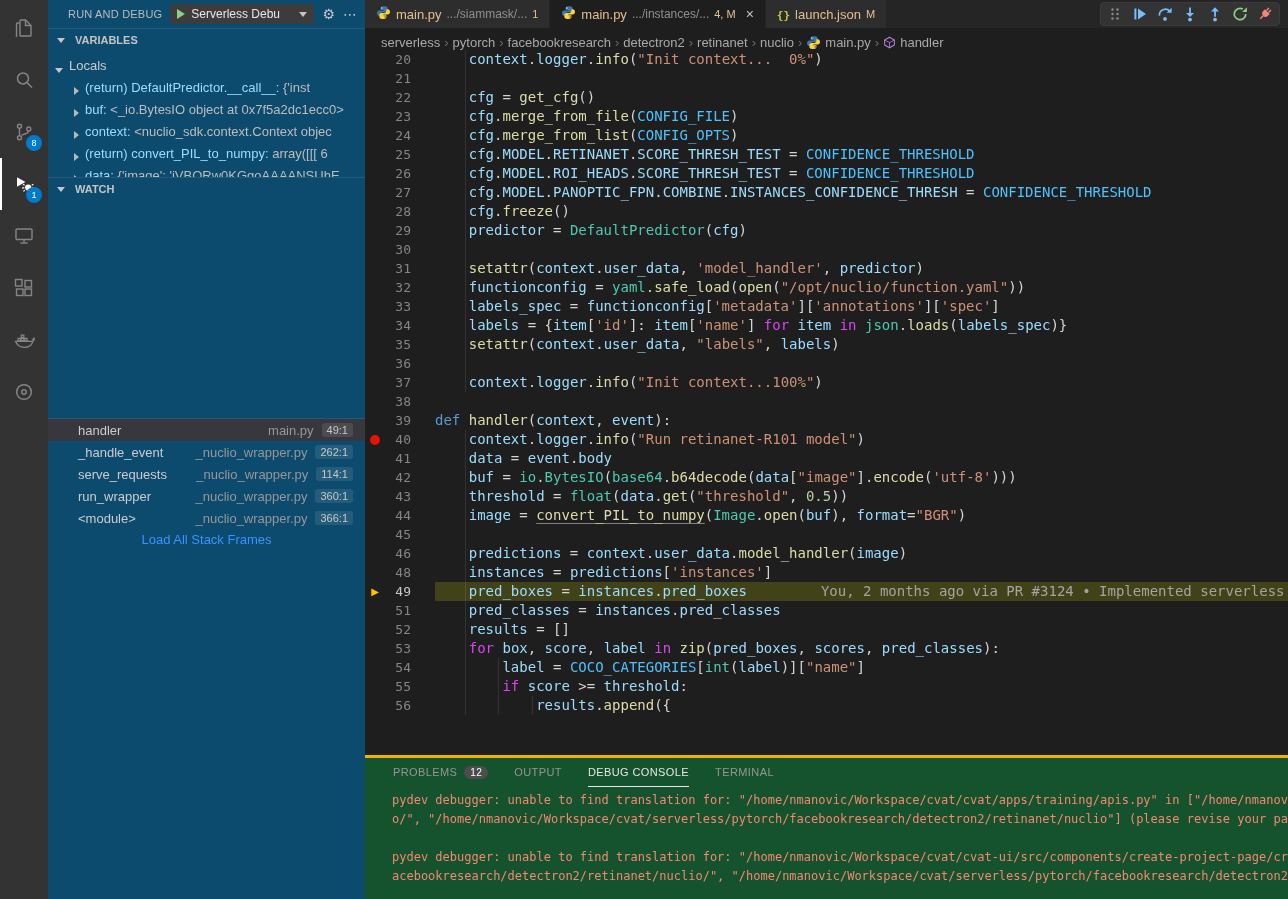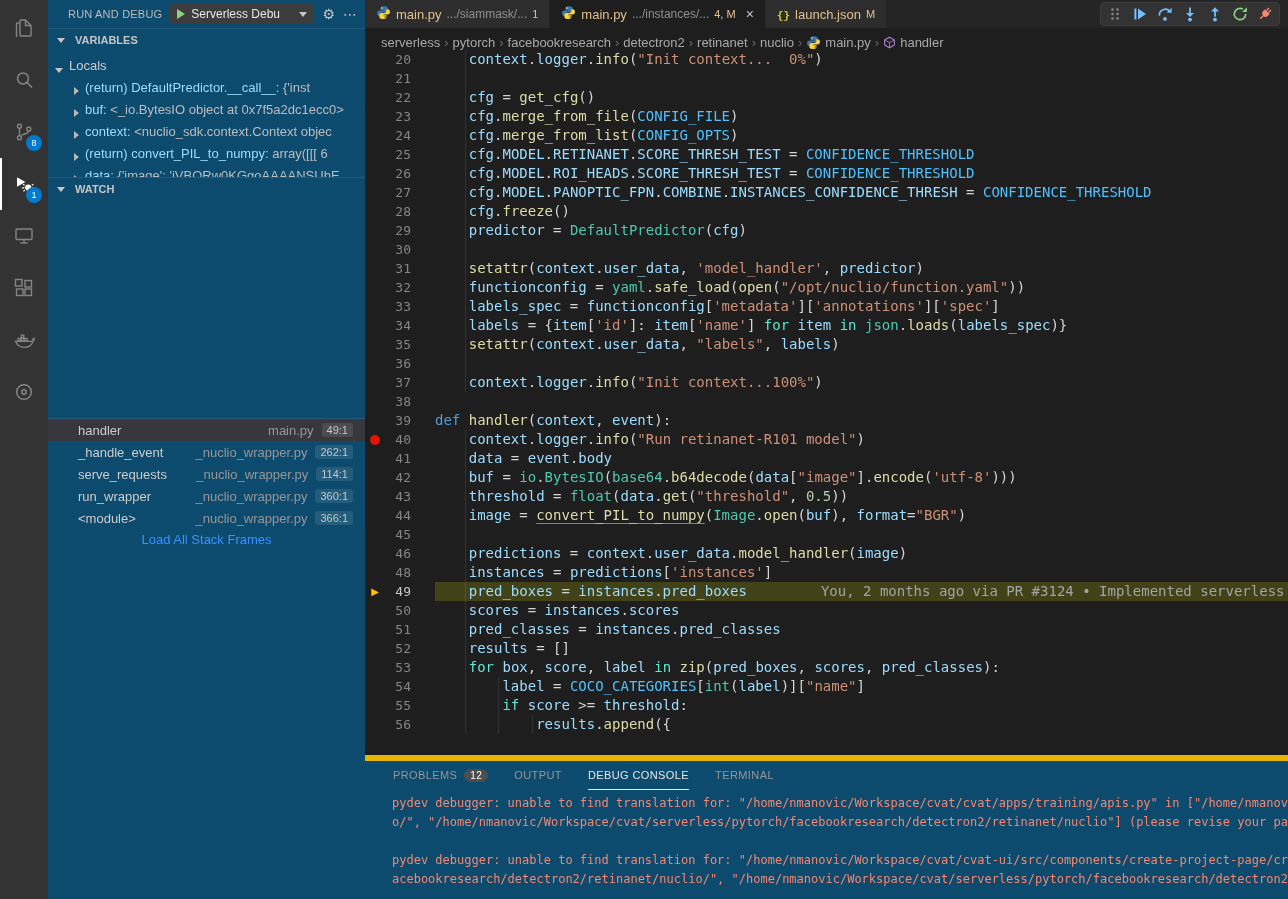--- a/index.html
+++ b/index.html
@@ -69,29 +69,29 @@
   .line{position:relative;height:19px;display:flex;white-space:pre}
   .line.cur::before{content:"";position:absolute;left:70px;right:0;top:0;bottom:0;background:rgba(255,255,0,.16)}
   .glyph{width:20px;flex:none;display:flex;align-items:center;justify-content:center;z-index:1}
   .bpdot{width:10px;height:10px;border-radius:50%;background:#e51400}
   .curarrow{color:#ffc104;font-size:10px;font-family:"DejaVu Sans",sans-serif}
   .lnum{width:26px;flex:none;text-align:right;color:#858585;font-size:13px;z-index:1}
   .line.cur .lnum{color:#c6c6c6}
   .ltext{flex:none;padding-left:24px;position:relative;z-index:1}
   .iguide{position:absolute;top:0;bottom:0;width:1px;background:rgba(255,255,255,.09);z-index:0}
   .blame{color:#a3a3a3;margin-left:74px}
-  .tk-p{color:#d4d4d4}.tk-k{color:#5eead4}.tk-d{color:#569cd6}.tk-f{color:#dcdcaa}
+  .tk-p{color:#d4d4d4}.tk-k{color:#d946ef}.tk-d{color:#569cd6}.tk-f{color:#dcdcaa}
   .tk-v{color:#9cdcfe}.tk-s{color:#ce9178}.tk-c{color:#4fc1ff}.tk-t{color:#4ec9b0}.tk-n{color:#b5cea8}
   .tk-fu{color:#dcdcaa;text-decoration:underline;text-decoration-color:rgba(212,212,212,.55);text-underline-offset:3px}
 
   #debug-toolbar{position:absolute;top:2px;right:8px;height:24px;display:flex;align-items:center;gap:3px;background:#333333;border:1px solid #3c3c3c;border-radius:4px;padding:0 3px;z-index:5}
   .dbg-btn{width:22px;height:22px;display:flex;align-items:center;justify-content:center;cursor:pointer}
 
   
-  #panel{position:absolute;left:0;right:0;top:755px;bottom:0;background:#0c4a6e;border-top:6px solid #eab308;overflow:hidden}
+  #panel{position:absolute;left:0;right:0;top:755px;bottom:0;background:#14532d;border-top:3px solid #eab308;overflow:hidden}
   #panel-tabs{height:29px;display:flex;align-items:stretch;gap:26px;padding-left:28px}
   .ptab{display:flex;align-items:center;gap:7px;font-size:11px;letter-spacing:.4px;color:#969696;cursor:pointer;border-bottom:1px solid transparent}
   .ptab.active{color:#e7e7e7;border-bottom-color:#e7e7e7}
   .pbadge{background:#4d4d4d;color:#ffffff;border-radius:9px;font-size:10px;padding:1px 6px}
   #console{padding:4px 0 0 27px;font-family:"DejaVu Sans Mono",monospace;font-size:12px;line-height:19px;color:#f48771;white-space:pre;overflow:hidden}
   .console-entry{margin-bottom:19px}
 </style>
 </head>
 <body>
 
@@ -429,21 +429,20 @@
         <div class="line"><span class="glyph"></span><span class="lnum">39</span><span class="ltext"><span class="tk-d">def</span><span class="tk-p"> </span><span class="tk-f">handler</span><span class="tk-p">(</span><span class="tk-v">context</span><span class="tk-p">, </span><span class="tk-v">event</span><span class="tk-p">):</span></span></div>
         <div class="line"><span class="iguide" style="left: 99.72px;"></span><span class="glyph"><span class="bpdot"></span></span><span class="lnum">40</span><span class="ltext"><span class="tk-p">    </span><span class="tk-v">context</span><span class="tk-p">.</span><span class="tk-v">logger</span><span class="tk-p">.</span><span class="tk-f">info</span><span class="tk-p">(</span><span class="tk-s">"Run retinanet-R101 model"</span><span class="tk-p">)</span></span></div>
         <div class="line"><span class="iguide" style="left: 99.72px;"></span><span class="glyph"></span><span class="lnum">41</span><span class="ltext"><span class="tk-p">    </span><span class="tk-v">data</span><span class="tk-p"> = </span><span class="tk-v">event</span><span class="tk-p">.</span><span class="tk-v">body</span></span></div>
         <div class="line"><span class="iguide" style="left: 99.72px;"></span><span class="glyph"></span><span class="lnum">42</span><span class="ltext"><span class="tk-p">    </span><span class="tk-v">buf</span><span class="tk-p"> = </span><span class="tk-t">io</span><span class="tk-p">.</span><span class="tk-t">BytesIO</span><span class="tk-p">(</span><span class="tk-t">base64</span><span class="tk-p">.</span><span class="tk-f">b64decode</span><span class="tk-p">(</span><span class="tk-v">data</span><span class="tk-p">[</span><span class="tk-s">"image"</span><span class="tk-p">].</span><span class="tk-f">encode</span><span class="tk-p">(</span><span class="tk-s">'utf-8'</span><span class="tk-p">)))</span></span></div>
         <div class="line"><span class="iguide" style="left: 99.72px;"></span><span class="glyph"></span><span class="lnum">43</span><span class="ltext"><span class="tk-p">    </span><span class="tk-v">threshold</span><span class="tk-p"> = </span><span class="tk-t">float</span><span class="tk-p">(</span><span class="tk-v">data</span><span class="tk-p">.</span><span class="tk-f">get</span><span class="tk-p">(</span><span class="tk-s">"threshold"</span><span class="tk-p">, </span><span class="tk-n">0.5</span><span class="tk-p">))</span></span></div>
         <div class="line"><span class="iguide" style="left: 99.72px;"></span><span class="glyph"></span><span class="lnum">44</span><span class="ltext"><span class="tk-p">    </span><span class="tk-v">image</span><span class="tk-p"> = </span><span class="tk-fu">convert_PIL_to_numpy</span><span class="tk-p">(</span><span class="tk-t">Image</span><span class="tk-p">.</span><span class="tk-f">open</span><span class="tk-p">(</span><span class="tk-v">buf</span><span class="tk-p">), </span><span class="tk-v">format</span><span class="tk-p">=</span><span class="tk-s">"BGR"</span><span class="tk-p">)</span></span></div>
         <div class="line"><span class="iguide" style="left: 99.72px;"></span><span class="glyph"></span><span class="lnum">45</span><span class="ltext"></span></div>
         <div class="line"><span class="iguide" style="left: 99.72px;"></span><span class="glyph"></span><span class="lnum">46</span><span class="ltext"><span class="tk-p">    </span><span class="tk-v">predictions</span><span class="tk-p"> = </span><span class="tk-v">context</span><span class="tk-p">.</span><span class="tk-v">user_data</span><span class="tk-p">.</span><span class="tk-f">model_handler</span><span class="tk-p">(</span><span class="tk-v">image</span><span class="tk-p">)</span></span></div>
         <div class="line"><span class="iguide" style="left: 99.72px;"></span><span class="glyph"></span><span class="lnum">48</span><span class="ltext"><span class="tk-p">    </span><span class="tk-v">instances</span><span class="tk-p"> = </span><span class="tk-v">predictions</span><span class="tk-p">[</span><span class="tk-s">'instances'</span><span class="tk-p">]</span></span></div>
         <div class="line cur"><span class="iguide" style="left: 99.72px;"></span><span class="glyph"><span class="curarrow">▶</span></span><span class="lnum">49</span><span class="ltext"><span class="tk-p">    </span><span class="tk-v">pred_boxes</span><span class="tk-p"> = </span><span class="tk-v">instances</span><span class="tk-p">.</span><span class="tk-v">pred_boxes</span><span class="blame">You, 2 months ago via PR #3124 • Implemented serverless fu</span></span></div>
-        <div class="line"><span class="iguide" style="left: 99.72px;"></span><span class="glyph"></span><span class="lnum">50</span><span class="ltext"><span class="tk-p">    </span><span class="tk-v">scores</span><span class="tk-p"> = </span><span class="tk-v">instances</span><span class="tk-p">.</span><span class="tk-v">scores</span></span></div>
         <div class="line"><span class="iguide" style="left: 99.72px;"></span><span class="glyph"></span><span class="lnum">51</span><span class="ltext"><span class="tk-p">    </span><span class="tk-v">pred_classes</span><span class="tk-p"> = </span><span class="tk-v">instances</span><span class="tk-p">.</span><span class="tk-v">pred_classes</span></span></div>
         <div class="line"><span class="iguide" style="left: 99.72px;"></span><span class="glyph"></span><span class="lnum">52</span><span class="ltext"><span class="tk-p">    </span><span class="tk-v">results</span><span class="tk-p"> = []</span></span></div>
         <div class="line"><span class="iguide" style="left: 99.72px;"></span><span class="glyph"></span><span class="lnum">53</span><span class="ltext"><span class="tk-p">    </span><span class="tk-k">for</span><span class="tk-p"> </span><span class="tk-v">box</span><span class="tk-p">, </span><span class="tk-v">score</span><span class="tk-p">, </span><span class="tk-v">label</span><span class="tk-p"> </span><span class="tk-k">in</span><span class="tk-p"> </span><span class="tk-f">zip</span><span class="tk-p">(</span><span class="tk-v">pred_boxes</span><span class="tk-p">, </span><span class="tk-v">scores</span><span class="tk-p">, </span><span class="tk-v">pred_classes</span><span class="tk-p">):</span></span></div>
         <div class="line"><span class="iguide" style="left: 99.72px;"></span><span class="iguide" style="left: 133.44px;"></span><span class="glyph"></span><span class="lnum">54</span><span class="ltext"><span class="tk-p">        </span><span class="tk-v">label</span><span class="tk-p"> = </span><span class="tk-c">COCO_CATEGORIES</span><span class="tk-p">[</span><span class="tk-t">int</span><span class="tk-p">(</span><span class="tk-v">label</span><span class="tk-p">)][</span><span class="tk-s">"name"</span><span class="tk-p">]</span></span></div>
         <div class="line"><span class="iguide" style="left: 99.72px;"></span><span class="iguide" style="left: 133.44px;"></span><span class="glyph"></span><span class="lnum">55</span><span class="ltext"><span class="tk-p">        </span><span class="tk-k">if</span><span class="tk-p"> </span><span class="tk-v">score</span><span class="tk-p"> &gt;= </span><span class="tk-v">threshold</span><span class="tk-p">:</span></span></div>
         <div class="line"><span class="iguide" style="left: 99.72px;"></span><span class="iguide" style="left: 133.44px;"></span><span class="iguide" style="left: 167.16px;"></span><span class="glyph"></span><span class="lnum">56</span><span class="ltext"><span class="tk-p">            </span><span class="tk-v">results</span><span class="tk-p">.</span><span class="tk-f">append</span><span class="tk-p">({</span></span></div>
       </div>
     <div id="panel">
       <div id="panel-tabs">
           <div class="ptab">

